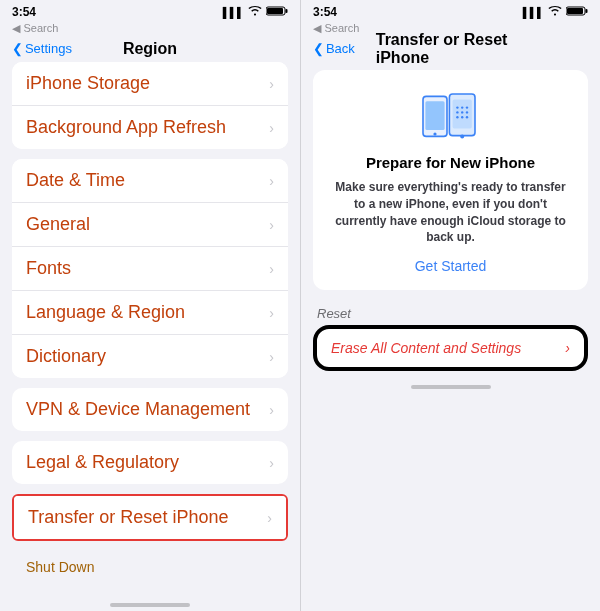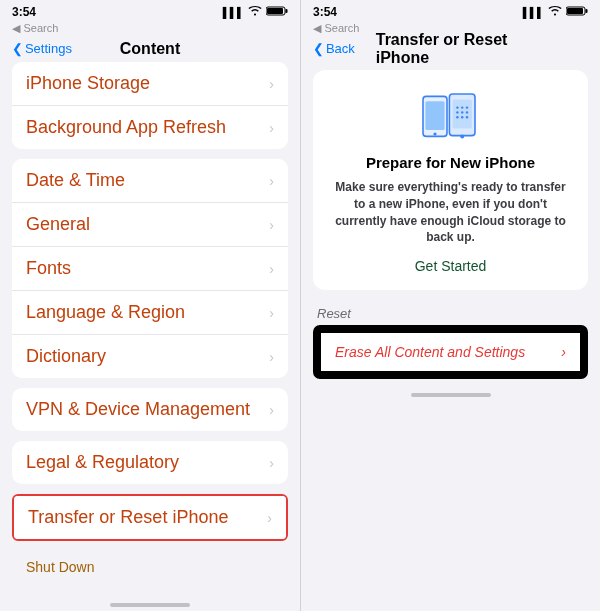--- a/index.html
+++ b/index.html
@@ -149,37 +149,37 @@
       margin-bottom: 8px;
     }
     .prepare-desc {
       font-size: 12px;
       color: #3c3c43;
       line-height: 1.4;
       margin-bottom: 12px;
       font-weight: bold;
     }
     .get-started-btn {
-      color: #14532d;
+      color: #3b82f6;
       font-size: 14px;
       cursor: pointer;
     }
     .reset-section {
       margin: 8px 12px 6px;
       font-style: italic;
     }
     .reset-label {
       font-size: 13px;
       color: #6c6c70;
       padding: 0 4px 4px;
     }
     .erase-item {
       background: #fff;
-      border-radius: 7px;
-      border: 8px solid #000000;
+      border-radius: 16px;
+      border: 4px solid #000000;
       overflow: hidden;
     }
     .erase-btn {
       display: flex;
       align-items: center;
       justify-content: space-between;
       padding: 11px 14px;
       cursor: pointer;
     }
     .erase-text {
@@ -220,21 +220,21 @@
           </svg>
       </span>
     </div>
   </div>
   <div class="search-bar-label">◀ <span>Search</span></div>
   <div class="nav-bar">
     <span class="nav-back">
       <span>❮</span>
       <span>Settings</span>
     </span>
-    <span class="nav-title">Content</span>
+    <span class="nav-title">Region</span>
   </div>
 
   <div class="settings-list">
 
     <div class="list-group">
       <div class="list-item">
         <span class="list-item-text">iPhone Storage</span>
         <span class="chevron">›</span>
       </div>
       <div class="list-item">

